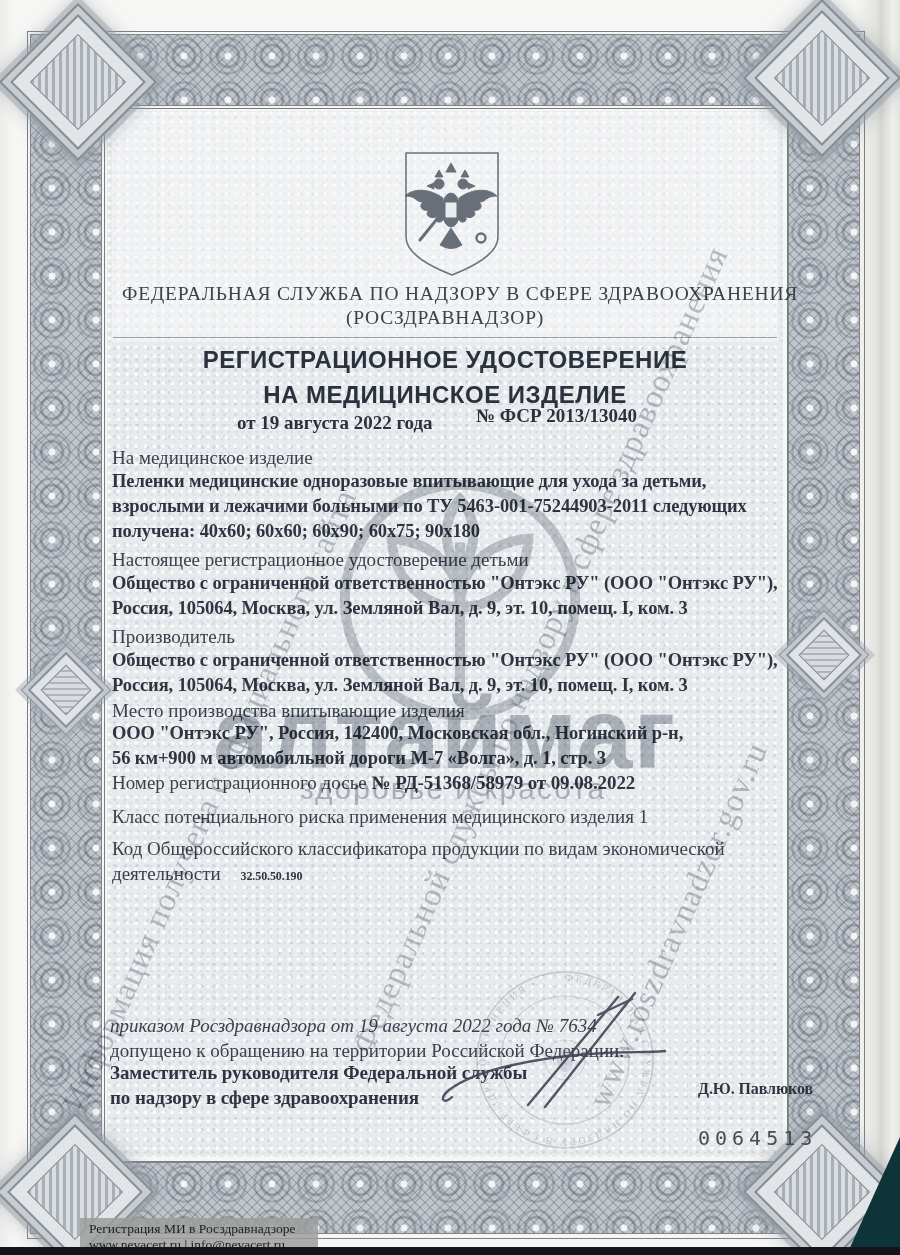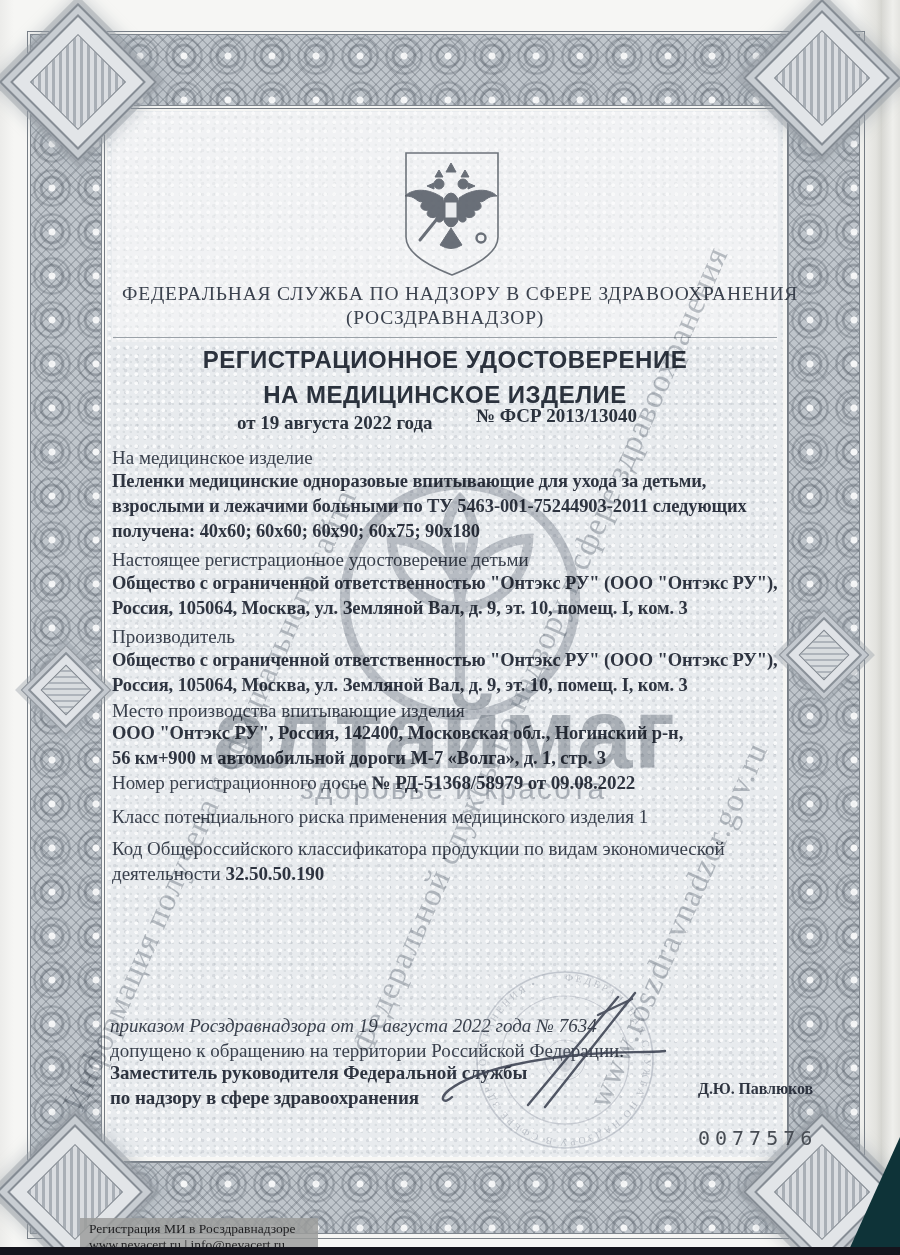--- a/index.html
+++ b/index.html
@@ -181,28 +181,28 @@
 
 <div class="txt" style="left:112px;top:700px;">Место производства впитывающие изделия</div>
 <div class="txt b" style="left:112px;top:723px;">ООО "Онтэкс РУ", Россия, 142400, Московская обл., Ногинский р-н,</div>
 <div class="txt b" style="left:112px;top:748px;">56 км+900 м автомобильной дороги М-7 «Волга», д. 1, стр. 3</div>
 
 <div class="txt" style="left:112px;top:772px;"><span>Номер регистрационного досье </span><span class="b" style="font-size:19px;">№ РД-51368/58979 от 09.08.2022</span></div>
 
 <div class="txt" style="left:112px;top:806px;">Класс потенциального риска применения медицинского изделия 1</div>
 
 <div class="txt" style="left:112px;top:838px;">Код Общероссийского классификатора продукции по видам экономической</div>
-<div class="txt" style="left:112px;top:863px;"><span>деятельности </span><span class="b" style="font-size:19px;">32.50.50.190</span></div>
+<div class="txt" style="left:112px;top:863px;"><span>деятельности </span><span class="b" style="font-size:12px;margin-left:15px;">32.50.50.190</span></div>
 
 <div class="txt" style="left:110px;top:1015px;font-style:italic;">приказом Росздравнадзора от 19 августа 2022 года № 7634</div>
 <div class="txt" style="left:110px;top:1040px;">допущено к обращению на территории Российской Федерации.</div>
 <div class="txt b" style="left:110px;top:1062px;font-size:19px;">Заместитель руководителя Федеральной службы</div>
 <div class="txt b" style="left:110px;top:1087px;font-size:19px;">по надзору в сфере здравоохранения</div>
 <div class="txt b" style="left:698px;top:1080px;font-size:16px;">Д.Ю. Павлюков</div>
-<div class="txt serial" style="left:698px;top:1126px;">0077576</div>
+<div class="txt serial" style="left:698px;top:1126px;">0064513</div>
 
 <svg class="stamp" width="190" height="190" viewBox="0 0 190 190">
   <defs>
     <path id="stamp-rim-path" d="M 95,16 a 79,79 0 1,1 -0.01,0" fill="none"></path>
   </defs>
   <circle cx="95" cy="95" r="88" fill="none" stroke="#8b91a0" stroke-width="1.6" opacity="0.55"></circle>
   <circle cx="95" cy="95" r="64" fill="none" stroke="#8b91a0" stroke-width="1.2" opacity="0.5"></circle>
   <text font-family="Liberation Serif, serif" font-size="10" letter-spacing="2.5" fill="#7a8290" opacity="0.55">
     <textPath href="#stamp-rim-path">ФЕДЕРАЛЬНАЯ СЛУЖБА ПО НАДЗОРУ В СФЕРЕ ЗДРАВООХРАНЕНИЯ •</textPath>
   </text>

